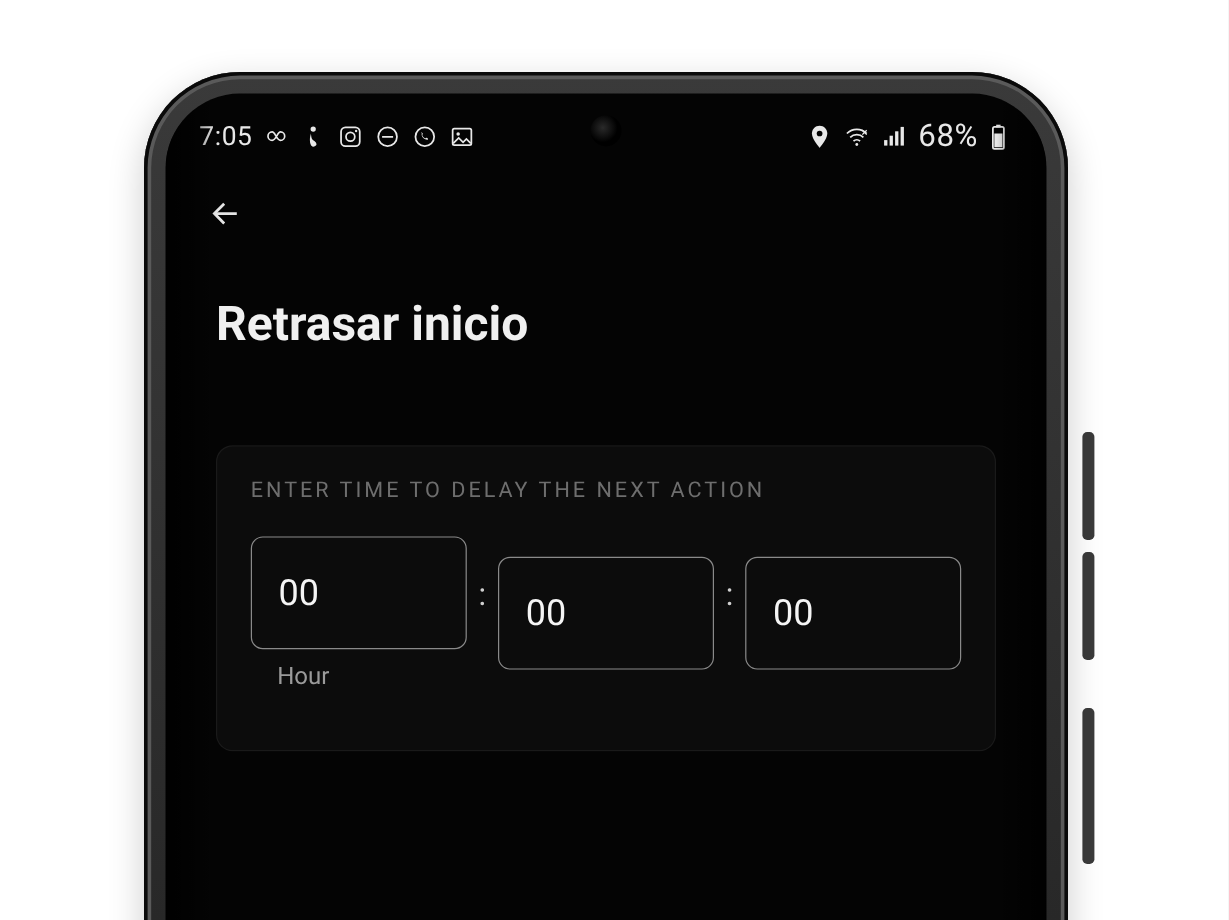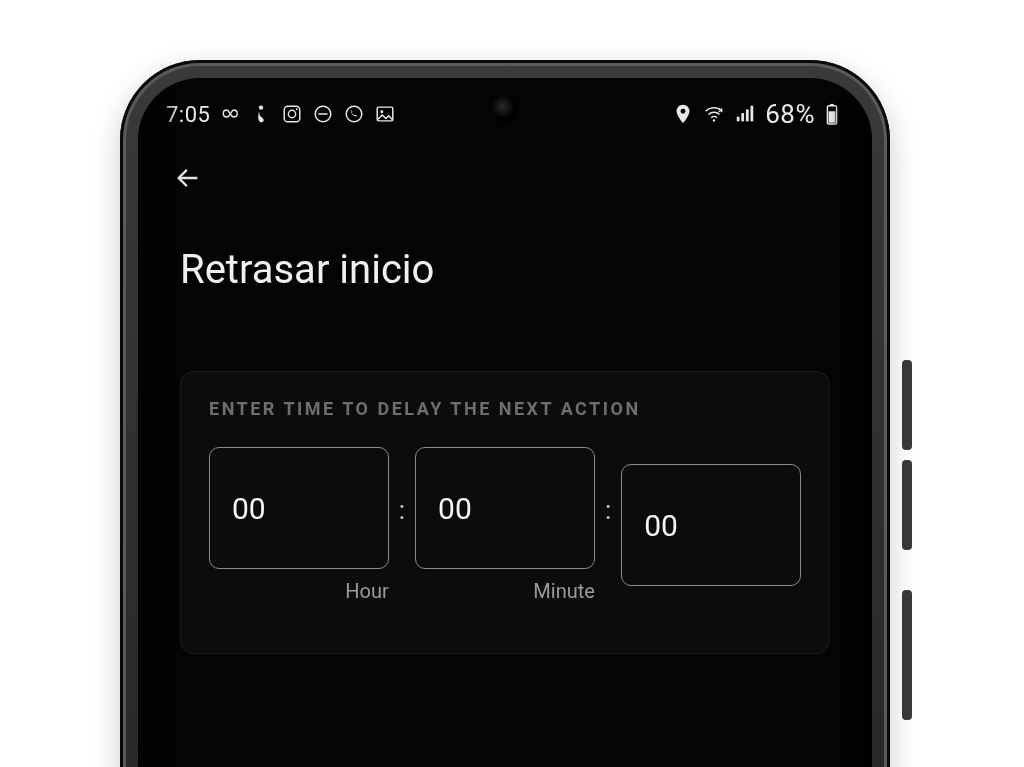--- a/index.html
+++ b/index.html
@@ -123,68 +123,66 @@
     justify-content: center;
     color: #e4e4e4;
     border-radius: 50%;
     cursor: pointer;
   }
   .back-btn svg { width: 28px; height: 28px; stroke: #e4e4e4; stroke-width: 2; fill: none; }
 
   .page-title {
     padding: 42px 42px 18px 42px;
     font-size: 40px;
-    font-weight: 400;
+    font-weight: 700;
     color: #f0f0f0;
   }
 
   
   .card {
     margin: 60px 42px 0 42px;
     background: var(--card-bg);
     border: 1px solid rgba(255,255,255,0.06);
     border-radius: 14px;
     padding: 26px 28px 50px 28px;
   }
   .card-heading {
     color: var(--text-muted);
     font-size: 18px;
     letter-spacing: 2.5px;
-    font-weight: bold;
   }
   .time-row {
     display: flex;
     align-items: center;
     justify-content: space-between;
     margin-top: 28px;
     gap: 6px;
   }
   .time-col {
     flex: 1 1 0;
     display: flex;
     flex-direction: column;
   }
   .time-field {
     border: 1.5px solid var(--field-border);
     border-radius: 10px;
-    height: 122px;
+    height: 94px;
     display: flex;
     align-items: center;
     padding: 0 22px;
     color: #f5f5f5;
     font-size: 30px;
     box-sizing: border-box;
     cursor: text;
   }
   .time-label {
     margin-top: 10px;
     padding-left: 22px;
     color: var(--text-label);
     font-size: 20px;
-    text-align: right;
   }
   .colon {
     color: #cfcfcf;
     font-size: 26px;
     padding: 0 4px 30px 4px;
     user-select: none;
   }
 </style>
 </head>
 <body>
@@ -293,21 +291,20 @@
 
           <div class="time-col">
             <div class="time-field">00</div>
             <div class="time-label">Hour</div>
           </div>
 
           <div class="colon">:</div>
 
           <div class="time-col">
             <div class="time-field">00</div>
-            <div class="time-label">Minute</div>
           </div>
 
           <div class="colon">:</div>
 
           <div class="time-col">
             <div class="time-field">00</div>
           </div>
 
         </div>
       </div>

